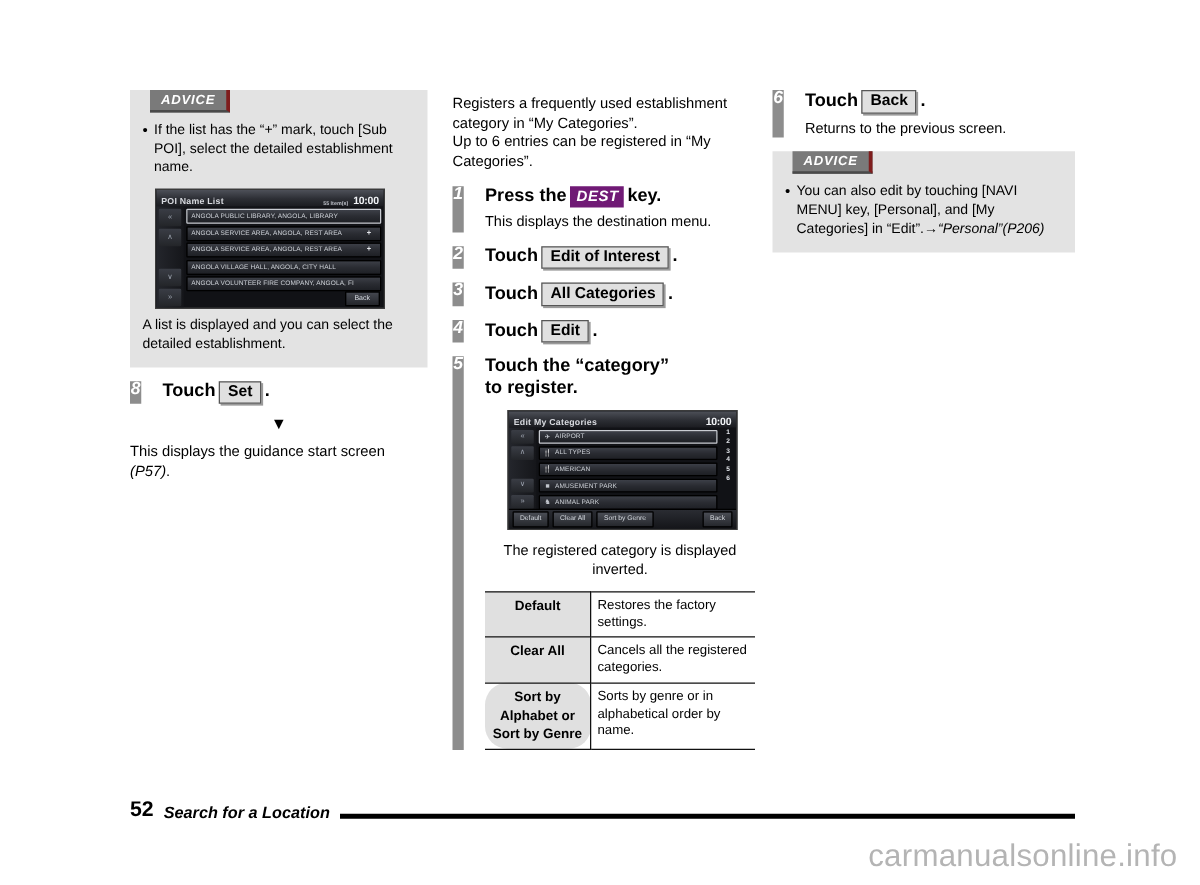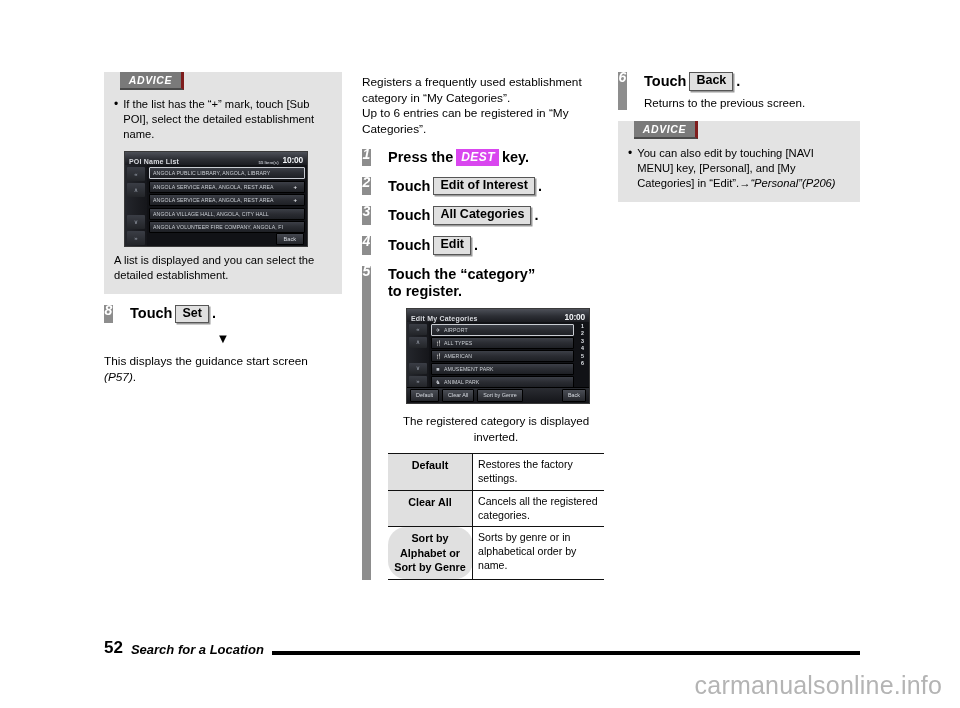--- a/index.html
+++ b/index.html
@@ -289,21 +289,21 @@
     border: 1.5px solid #565656;
     box-shadow: 1.5px 1.5px 0 #9a9a9a;
     font-size: 12.5px;
     font-weight: bold;
     padding: 0px 6px 1px 6px;
     line-height: 1.25;
     color: #000;
   }
   .key-dark {
     display: inline-block;
-    background: #d946ef;
+    background: #701a75;
     color: #ffffff;
     font-size: 12px;
     font-weight: bold;
     font-style: italic;
     letter-spacing: 0.4px;
     padding: 1px 4px 1px 5px;
     line-height: 1.2;
   }
   .step-desc {
     font-size: 11.6px;
@@ -486,20 +486,21 @@
     <div class="step">
       <div class="step-bar">
         <span class="step-num">1</span>
       </div>
       <div class="step-body">
         <div class="step-title">
           <span>Press the</span>
           <span class="key-dark">DEST</span>
           <span>key.</span>
         </div>
+        <div class="step-desc">This displays the destination menu.</div>
       </div>
     </div>
 
     <div class="step">
       <div class="step-bar">
         <span class="step-num">2</span>
       </div>
       <div class="step-body">
         <div class="step-title">
           <span>Touch</span>

